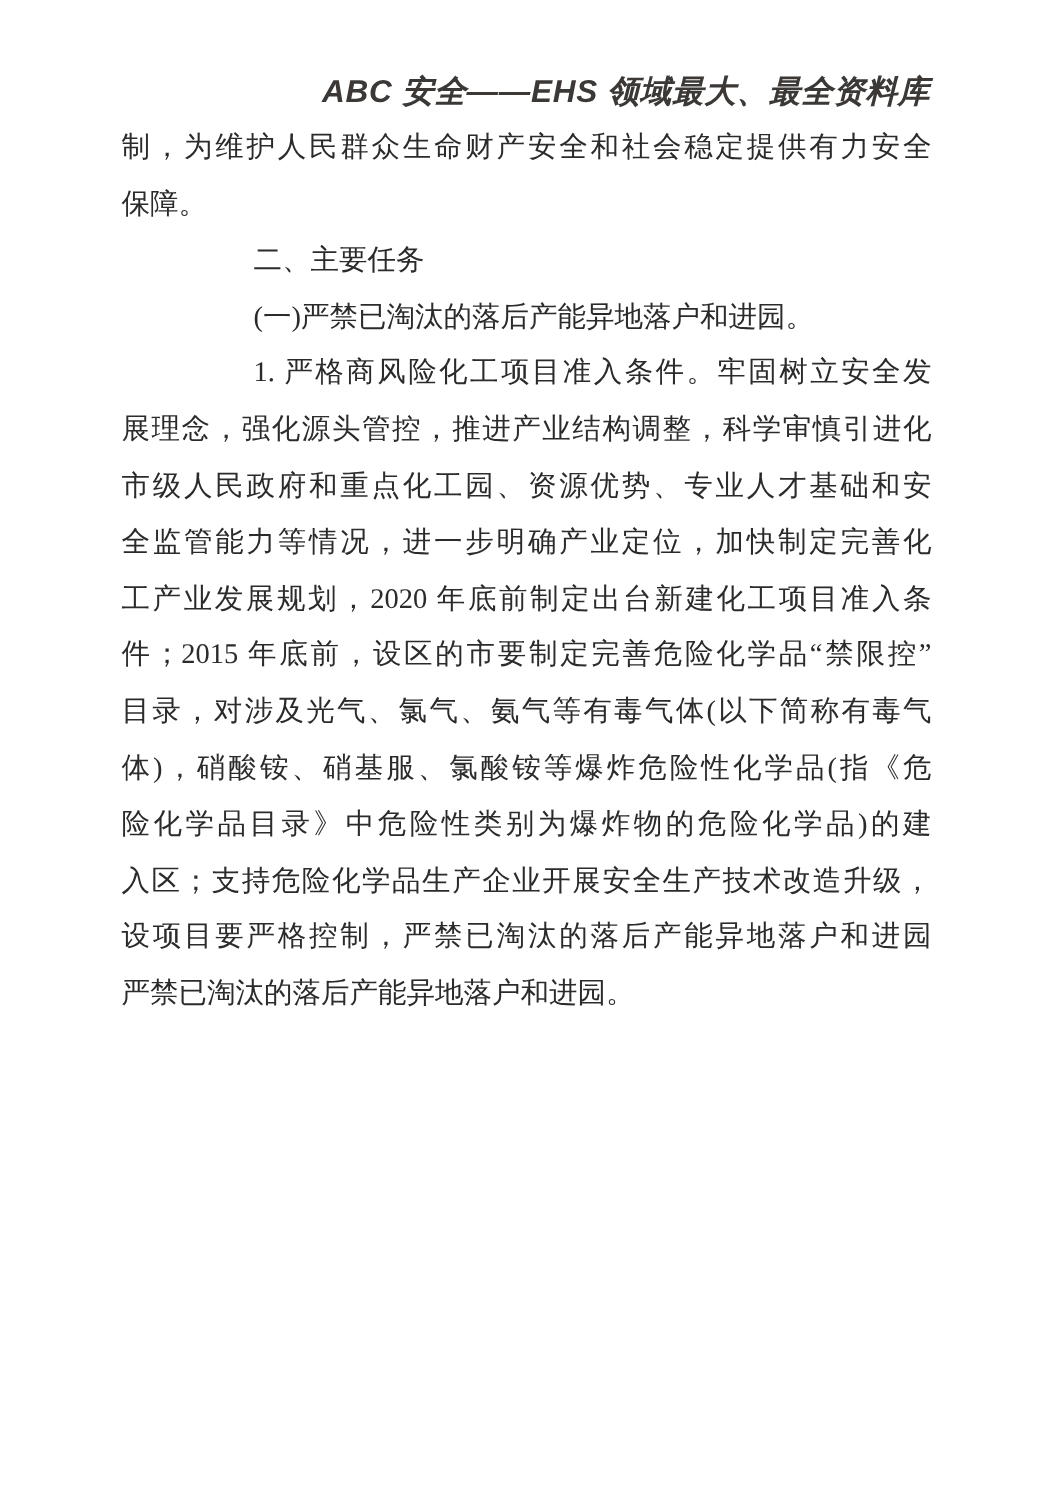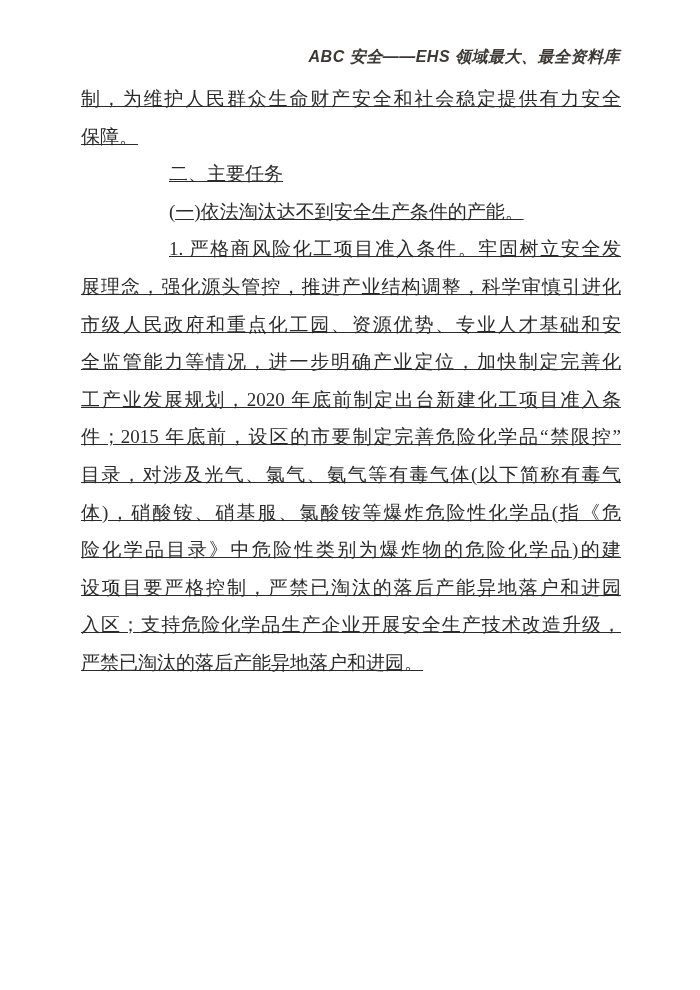--- a/index.html
+++ b/index.html
@@ -15,42 +15,41 @@
     overflow: hidden;
     font-family: "Liberation Serif", "DejaVu Serif", serif;
   }
   .doc-header {
     position: absolute;
     top: 47px;
     right: 80px;
     font-family: "Liberation Sans", "DejaVu Sans", sans-serif;
     font-style: italic;
     font-weight: bold;
-    font-size: 16px;
+    font-size: 21px;
     letter-spacing: 0.5px;
     color: #3c3836;
     white-space: nowrap;
   }
   .doc-body {
     position: absolute;
     left: 81px;
     top: 80px;
     width: 540px;
     font-size: 19px;
     line-height: 37.6px;
     color: #2b2b2b;
   }
   .para { margin: 0; padding: 0; }
   .line {
     text-align: justify;
     text-align-last: justify;
     height: 37.6px;
     overflow: visible;
     white-space: normal;
-    text-decoration: underline;
   }
   .line.no-just {
     text-align-last: left;
   }
   .line.indent {
     text-indent: 88px;
   }
 </style>
 </head>
 <body>
@@ -59,30 +58,30 @@
   <div class="doc-header">ABC 安全——EHS 领域最大、最全资料库</div>
   <div class="doc-body">
       <div class="para">
         <div class="line">制，为维护人民群众生命财产安全和社会稳定提供有力安全</div>
         <div class="line no-just">保障。</div>
       </div>
       <div class="para">
         <div class="line indent no-just">二、主要任务</div>
       </div>
       <div class="para">
-        <div class="line indent no-just">(一)依法淘汰达不到安全生产条件的产能。</div>
+        <div class="line indent no-just">(一)严禁已淘汰的落后产能异地落户和进园。</div>
       </div>
       <div class="para">
         <div class="line indent">1. 严格商风险化工项目准入条件。牢固树立安全发</div>
         <div class="line">展理念，强化源头管控，推进产业结构调整，科学审慎引进化</div>
         <div class="line">市级人民政府和重点化工园、资源优势、专业人才基础和安</div>
         <div class="line">全监管能力等情况，进一步明确产业定位，加快制定完善化</div>
         <div class="line">工产业发展规划，2020 年底前制定出台新建化工项目准入条</div>
         <div class="line">件；2015 年底前，设区的市要制定完善危险化学品“禁限控”</div>
         <div class="line">目录，对涉及光气、氯气、氨气等有毒气体(以下简称有毒气</div>
         <div class="line">体)，硝酸铵、硝基服、氯酸铵等爆炸危险性化学品(指《危</div>
         <div class="line">险化学品目录》中危险性类别为爆炸物的危险化学品)的建</div>
+        <div class="line">入区；支持危险化学品生产企业开展安全生产技术改造升级，</div>
         <div class="line">设项目要严格控制，严禁已淘汰的落后产能异地落户和进园</div>
-        <div class="line">入区；支持危险化学品生产企业开展安全生产技术改造升级，</div>
         <div class="line no-just">严禁已淘汰的落后产能异地落户和进园。</div>
       </div>
     </div>
 </div>
 
 </body></html>

